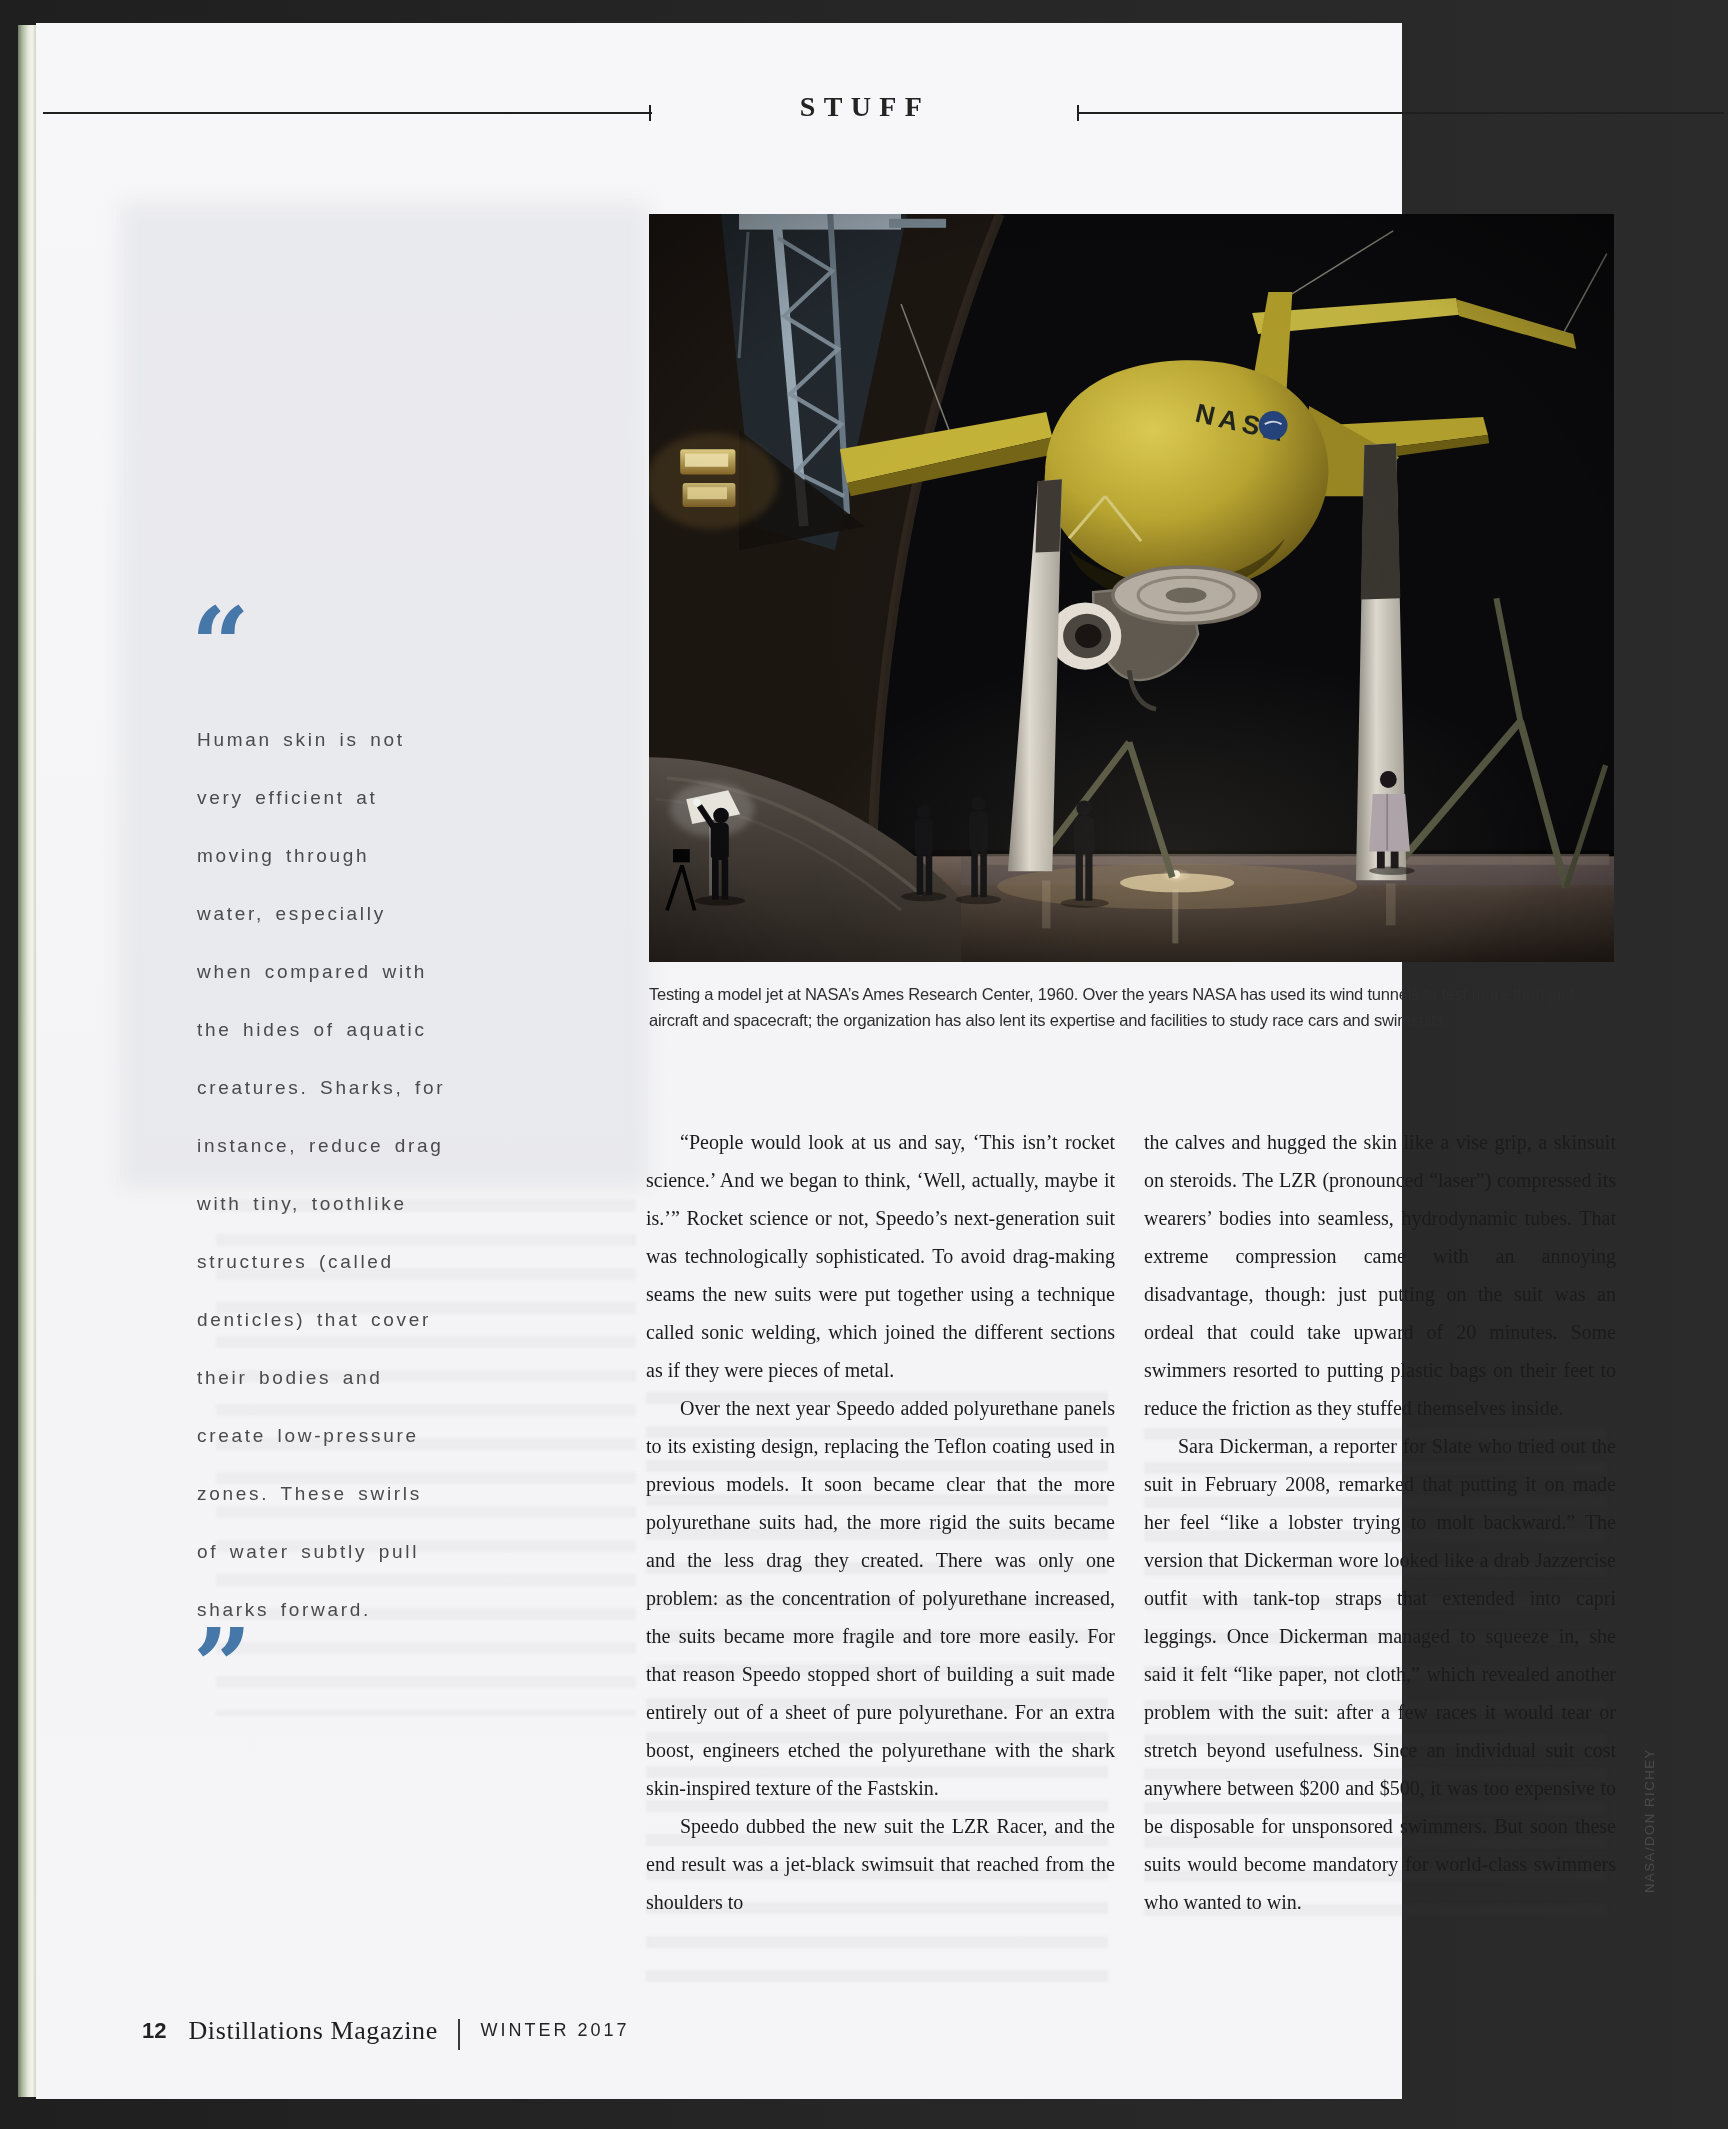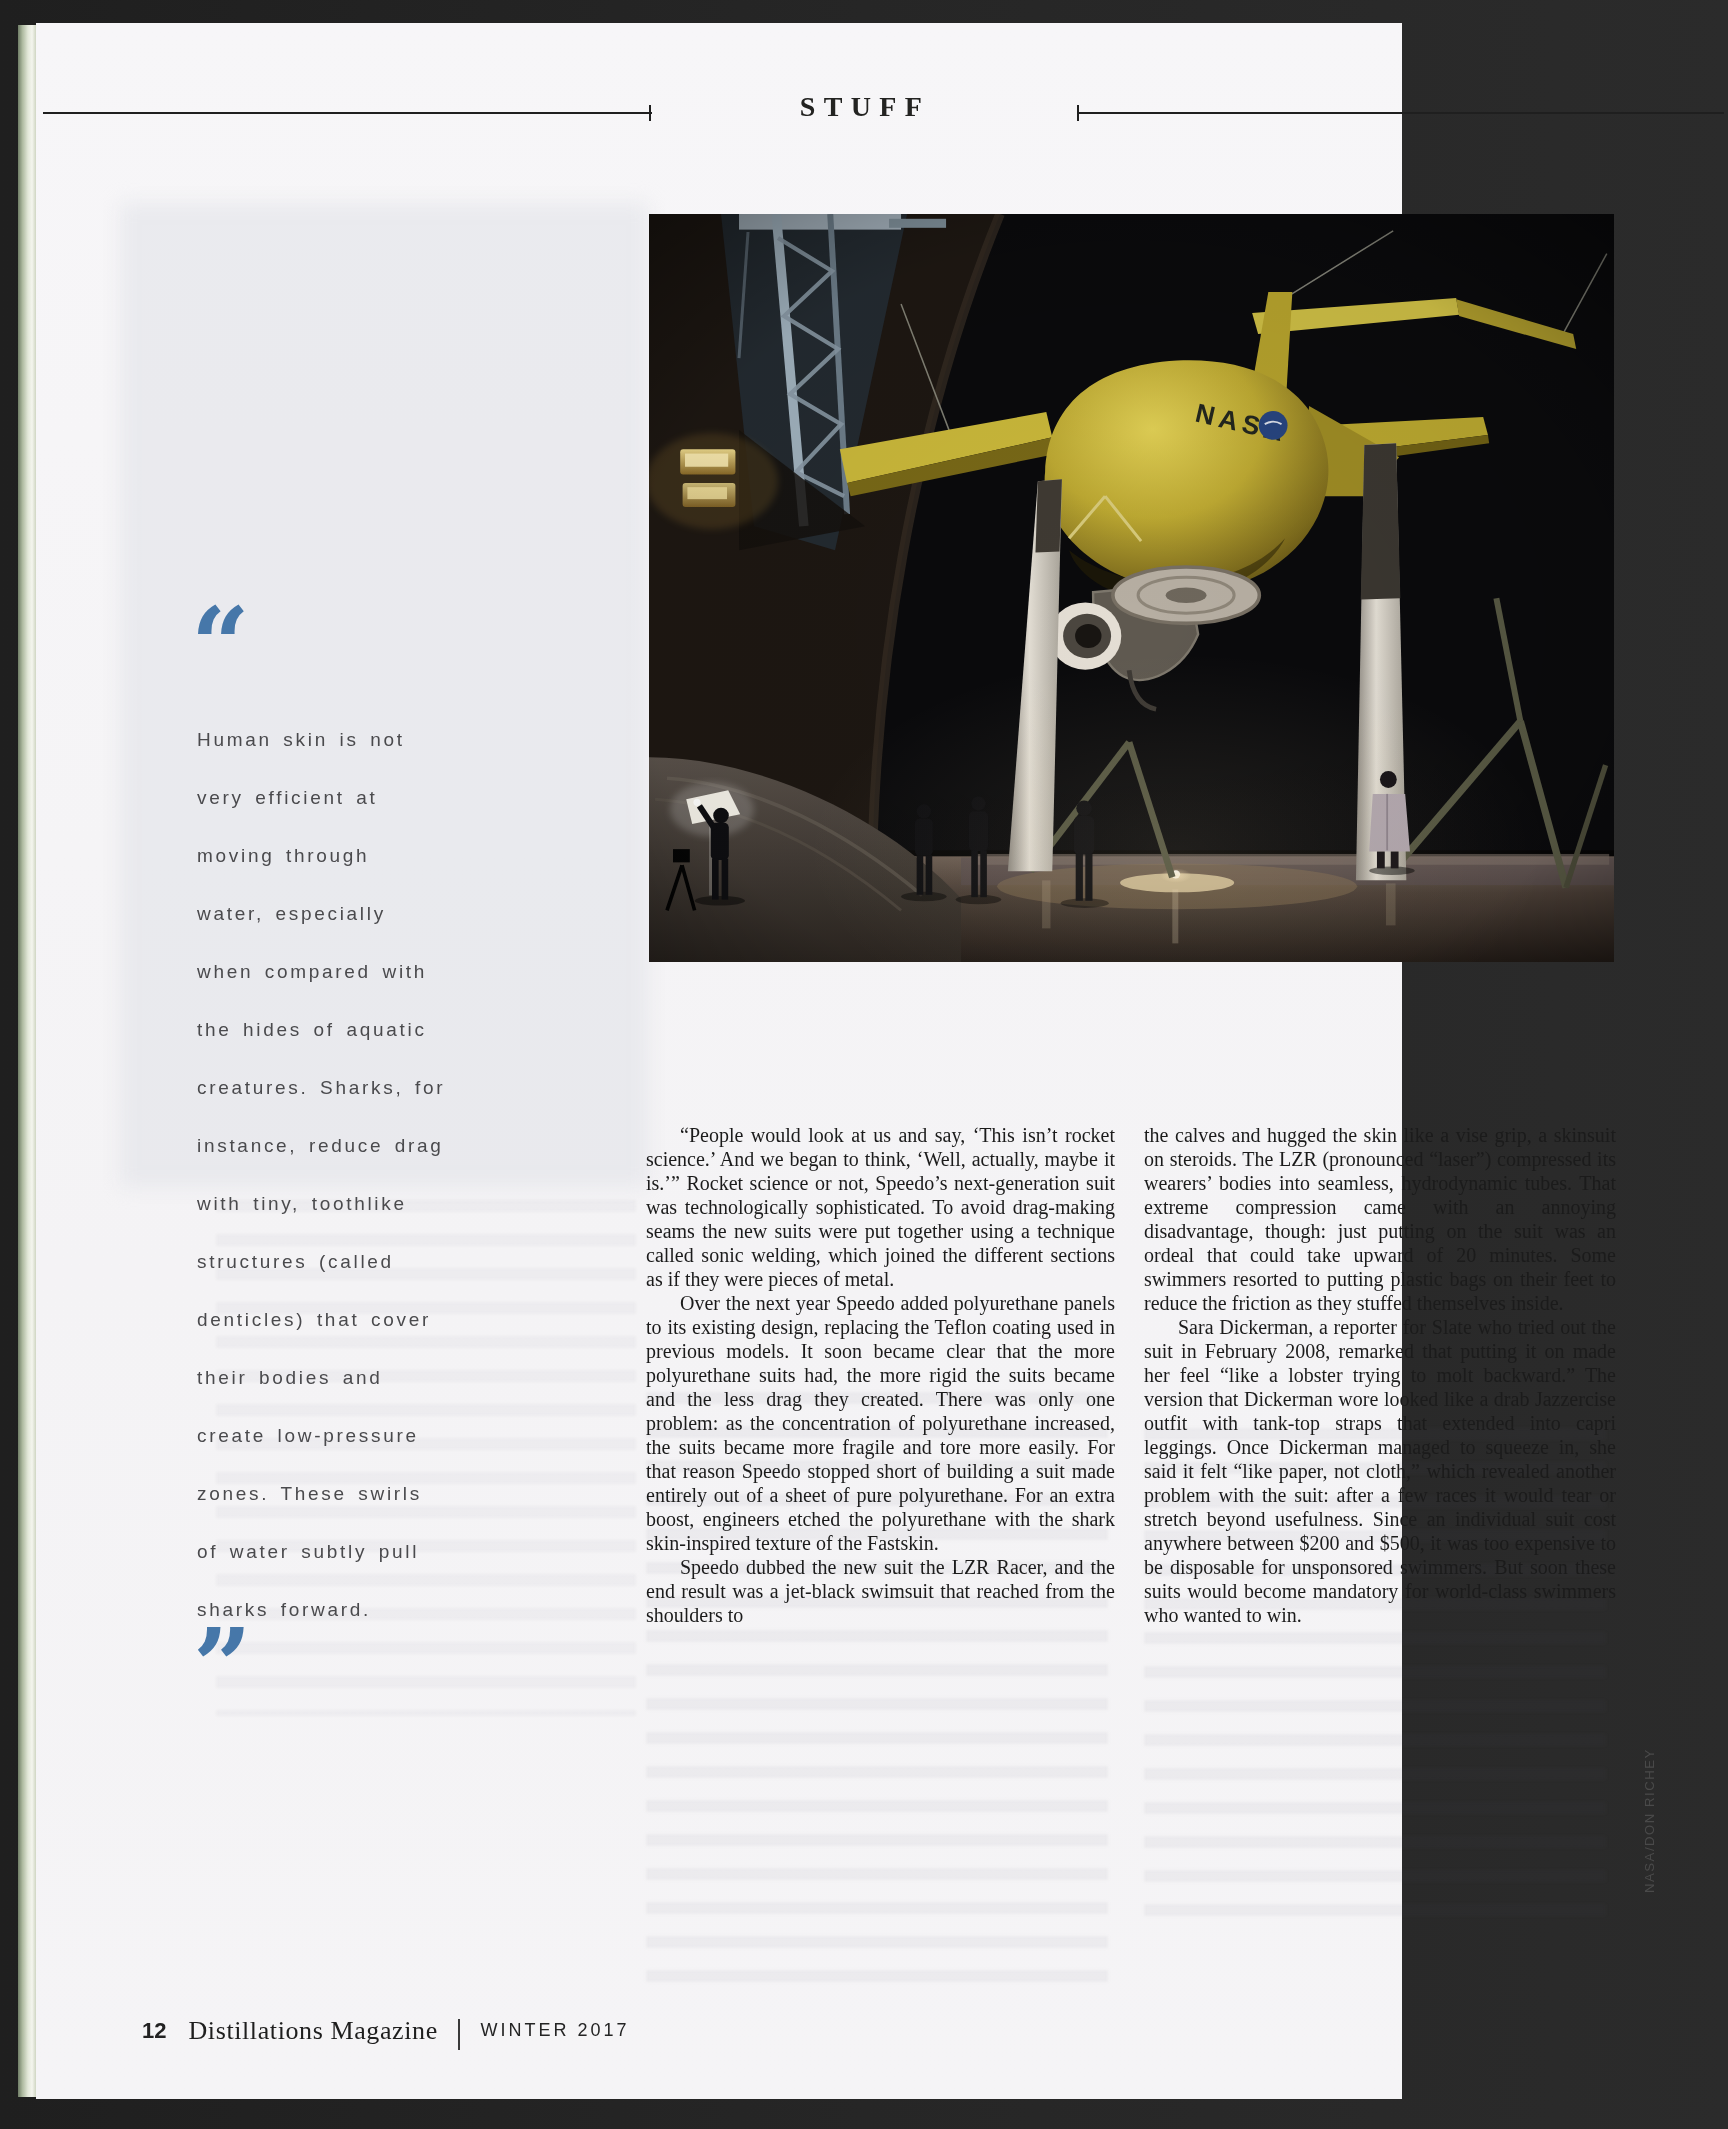--- a/index.html
+++ b/index.html
@@ -49,21 +49,21 @@
     font-weight:bold;font-size:102px;line-height:1;color:#4677a9;}
   .quote-close{position:absolute;left:157px;top:1592px;font-family:"DejaVu Serif", serif;
     font-weight:bold;font-size:102px;line-height:1;color:#4677a9;}
   .quote-text{
     position:absolute;left:161px;top:688px;width:420px;
     font-size:19px;line-height:58px;letter-spacing:2.7px;word-spacing:3.6px;
     color:#4a4a4d;white-space:pre-line;
   }
   
   .col{position:absolute;top:1100px;font-family:"Liberation Serif", serif;
-    font-size:20px;line-height:24px;color:#1b1b1b;text-align:justify;}
+    font-size:20px;line-height:38px;color:#1b1b1b;text-align:justify;}
   .col-1{left:610px;width:469px;}
   .col-2{left:1108px;width:472px;}
   .col p{margin:0;text-indent:34px;}
   .col p.no-indent{text-indent:0;}
   .ital{}
   
   .credit{
     position:absolute;left:1606px;top:1710px;height:160px;
     writing-mode:vertical-rl;transform:rotate(180deg);
     font-size:13.2px;letter-spacing:1.5px;color:#4a4a4a;
@@ -264,20 +264,22 @@
           <rect x="1213" y="1062" width="13" height="28" fill="#161216"></rect>
           <rect x="1236" y="1062" width="13" height="28" fill="#161216"></rect>
         </g>
       </g>
 
       <ellipse cx="880" cy="1060" rx="620" ry="330" fill="url(#glow)" opacity="0.16"></ellipse>
       <rect width="1608" height="1246" fill="url(#vign)"></rect>
     </svg>
   </div>
 
+  <div class="caption">Testing a model jet at NASA’s Ames Research Center, 1960. Over the years NASA has used its wind tunnels to test more than just
+aircraft and spacecraft; the organization has also lent its expertise and facilities to study race cars and swimsuits.</div>
 
   <div class="quote-open">“</div>
   <div class="quote-text">Human skin is not
 very efficient at
 moving through
 water, especially
 when compared with
 the hides of aquatic
 creatures. Sharks, for
 instance, reduce drag

